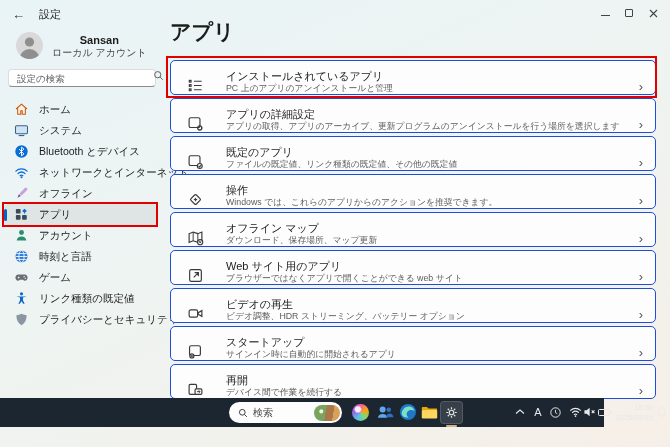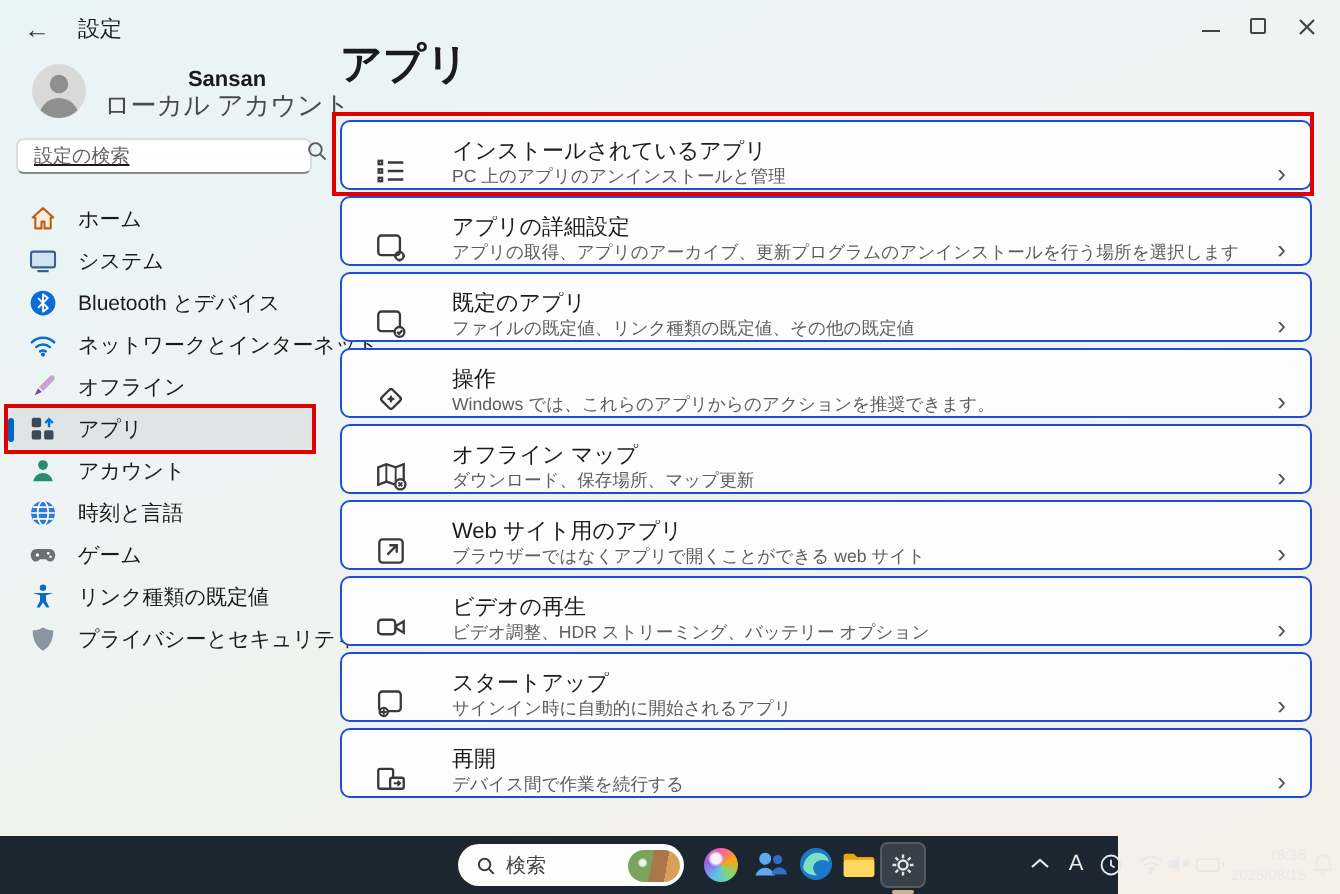--- a/index.html
+++ b/index.html
@@ -20,23 +20,23 @@
   .winctl{position:absolute;right:4px;top:0;height:26px;display:flex;align-items:center;gap:14px;padding-right:8px;}
   .ctl{width:10px;height:10px;display:flex;align-items:center;justify-content:center;}
   .ctl-min{border-top:1px solid #444;width:9px;height:0;margin-top:4px;}
   .ctl-max{width:8px;height:8px;border:1px solid #444;border-radius:1px;}
   .ctl-close svg{display:block;}
   
   .user{position:absolute;left:16px;top:32px;display:flex;align-items:center;gap:9px;}
   .avatar{width:27px;height:27px;border-radius:50%;background:#d9d9d9;overflow:hidden;position:relative;flex:none;}
   .avatar svg{display:block;}
   .uname{font-size:11px;font-weight:bold;line-height:13px;text-align:center;}
-  .utype{font-size:13px;color:#4a4a4a;line-height:11px;}
+  .utype{font-size:10px;color:#4a4a4a;line-height:11px;}
   .side-search{position:absolute;left:8px;top:69px;width:148px;height:18px;background:#fff;
-    border:1px solid #dcdcdc;border-bottom-color:#8a8a8a;border-radius:4px;display:flex;align-items:flex-start;text-decoration:underline;}
+    border:1px solid #dcdcdc;border-bottom-color:#8a8a8a;border-radius:4px;display:flex;align-items:flex-start;}
   .side-search input{border:none;outline:none;background:transparent;flex:1;height:100%;
     font-family:inherit;font-size:9.5px;color:#333;padding:0 4px 0 8px;}
   .side-search input::placeholder{color:#616161;}
   .side-search .mag{margin-right:6px;flex:none;display:flex;}
   .nav{position:absolute;left:4px;top:99px;width:153px;}
   .nav-item{height:21px;display:flex;align-items:center;gap:10px;padding-left:10px;border-radius:4px;
     font-size:10.5px;color:#1b1b1b;position:relative;cursor:default;}
   .nav-item.sel{background:rgba(120,120,120,0.12);}
   .nav-item.sel .pill{position:absolute;left:0;top:4.5px;width:3px;height:12px;border-radius:2px;background:var(--accent);}
   .nic{width:15px;height:15px;flex:none;display:flex;align-items:center;justify-content:center;}
@@ -49,21 +49,21 @@
   .cic{width:17px;height:17px;flex:none;display:flex;align-items:center;justify-content:center;margin-right:22px;}
   .ctext{display:flex;flex-direction:column;justify-content:center;overflow:hidden;flex:1;}
   .ctitle{font-size:11px;line-height:13px;color:#1b1b1b;white-space:nowrap;}
   .cdesc{font-size:8.8px;line-height:11px;color:#5d5d5d;white-space:nowrap;overflow:hidden;}
   .chev{flex:none;font-size:13px;color:#555;margin-left:8px;}
   
   .annot{position:absolute;border:2px solid var(--annotation);pointer-events:none;}
   .annot-side{left:2px;top:202px;width:156px;height:25px;}
   .annot-main{left:166px;top:56px;width:491px;height:42px;}
   
-  .taskbar{position:absolute;left:0;top:418px;width:559px;height:29px;background:var(--taskbar-bg);}
+  .taskbar{position:absolute;left:0;top:398px;width:604px;height:29px;background:var(--taskbar-bg);}
   .tb{position:absolute;display:flex;align-items:center;justify-content:center;}
   .start{left:206px;top:6px;width:17px;height:17px;display:grid;grid-template-columns:8px 8px;grid-template-rows:8px 8px;gap:1px;}
   .start div{background:#35a2e8;border-radius:0.5px;}
   .tsearch{left:229px;top:4px;width:113px;height:21px;background:#fdfdfd;border-radius:11px;
     display:flex;align-items:center;padding:0 2px 0 9px;}
   .tsearch .mag{display:flex;margin-right:5px;}
   .tsearch-label{font-size:10px;color:#444;flex:1;}
   .tthumb{width:26px;height:16px;border-radius:8px;flex:none;
     background:radial-gradient(circle at 28% 40%,#eef3e6 0 1.5px,transparent 2.5px),
       linear-gradient(100deg,#7aa45e 0 45%,#a97748 45% 72%,#d9a05b 72%);}

